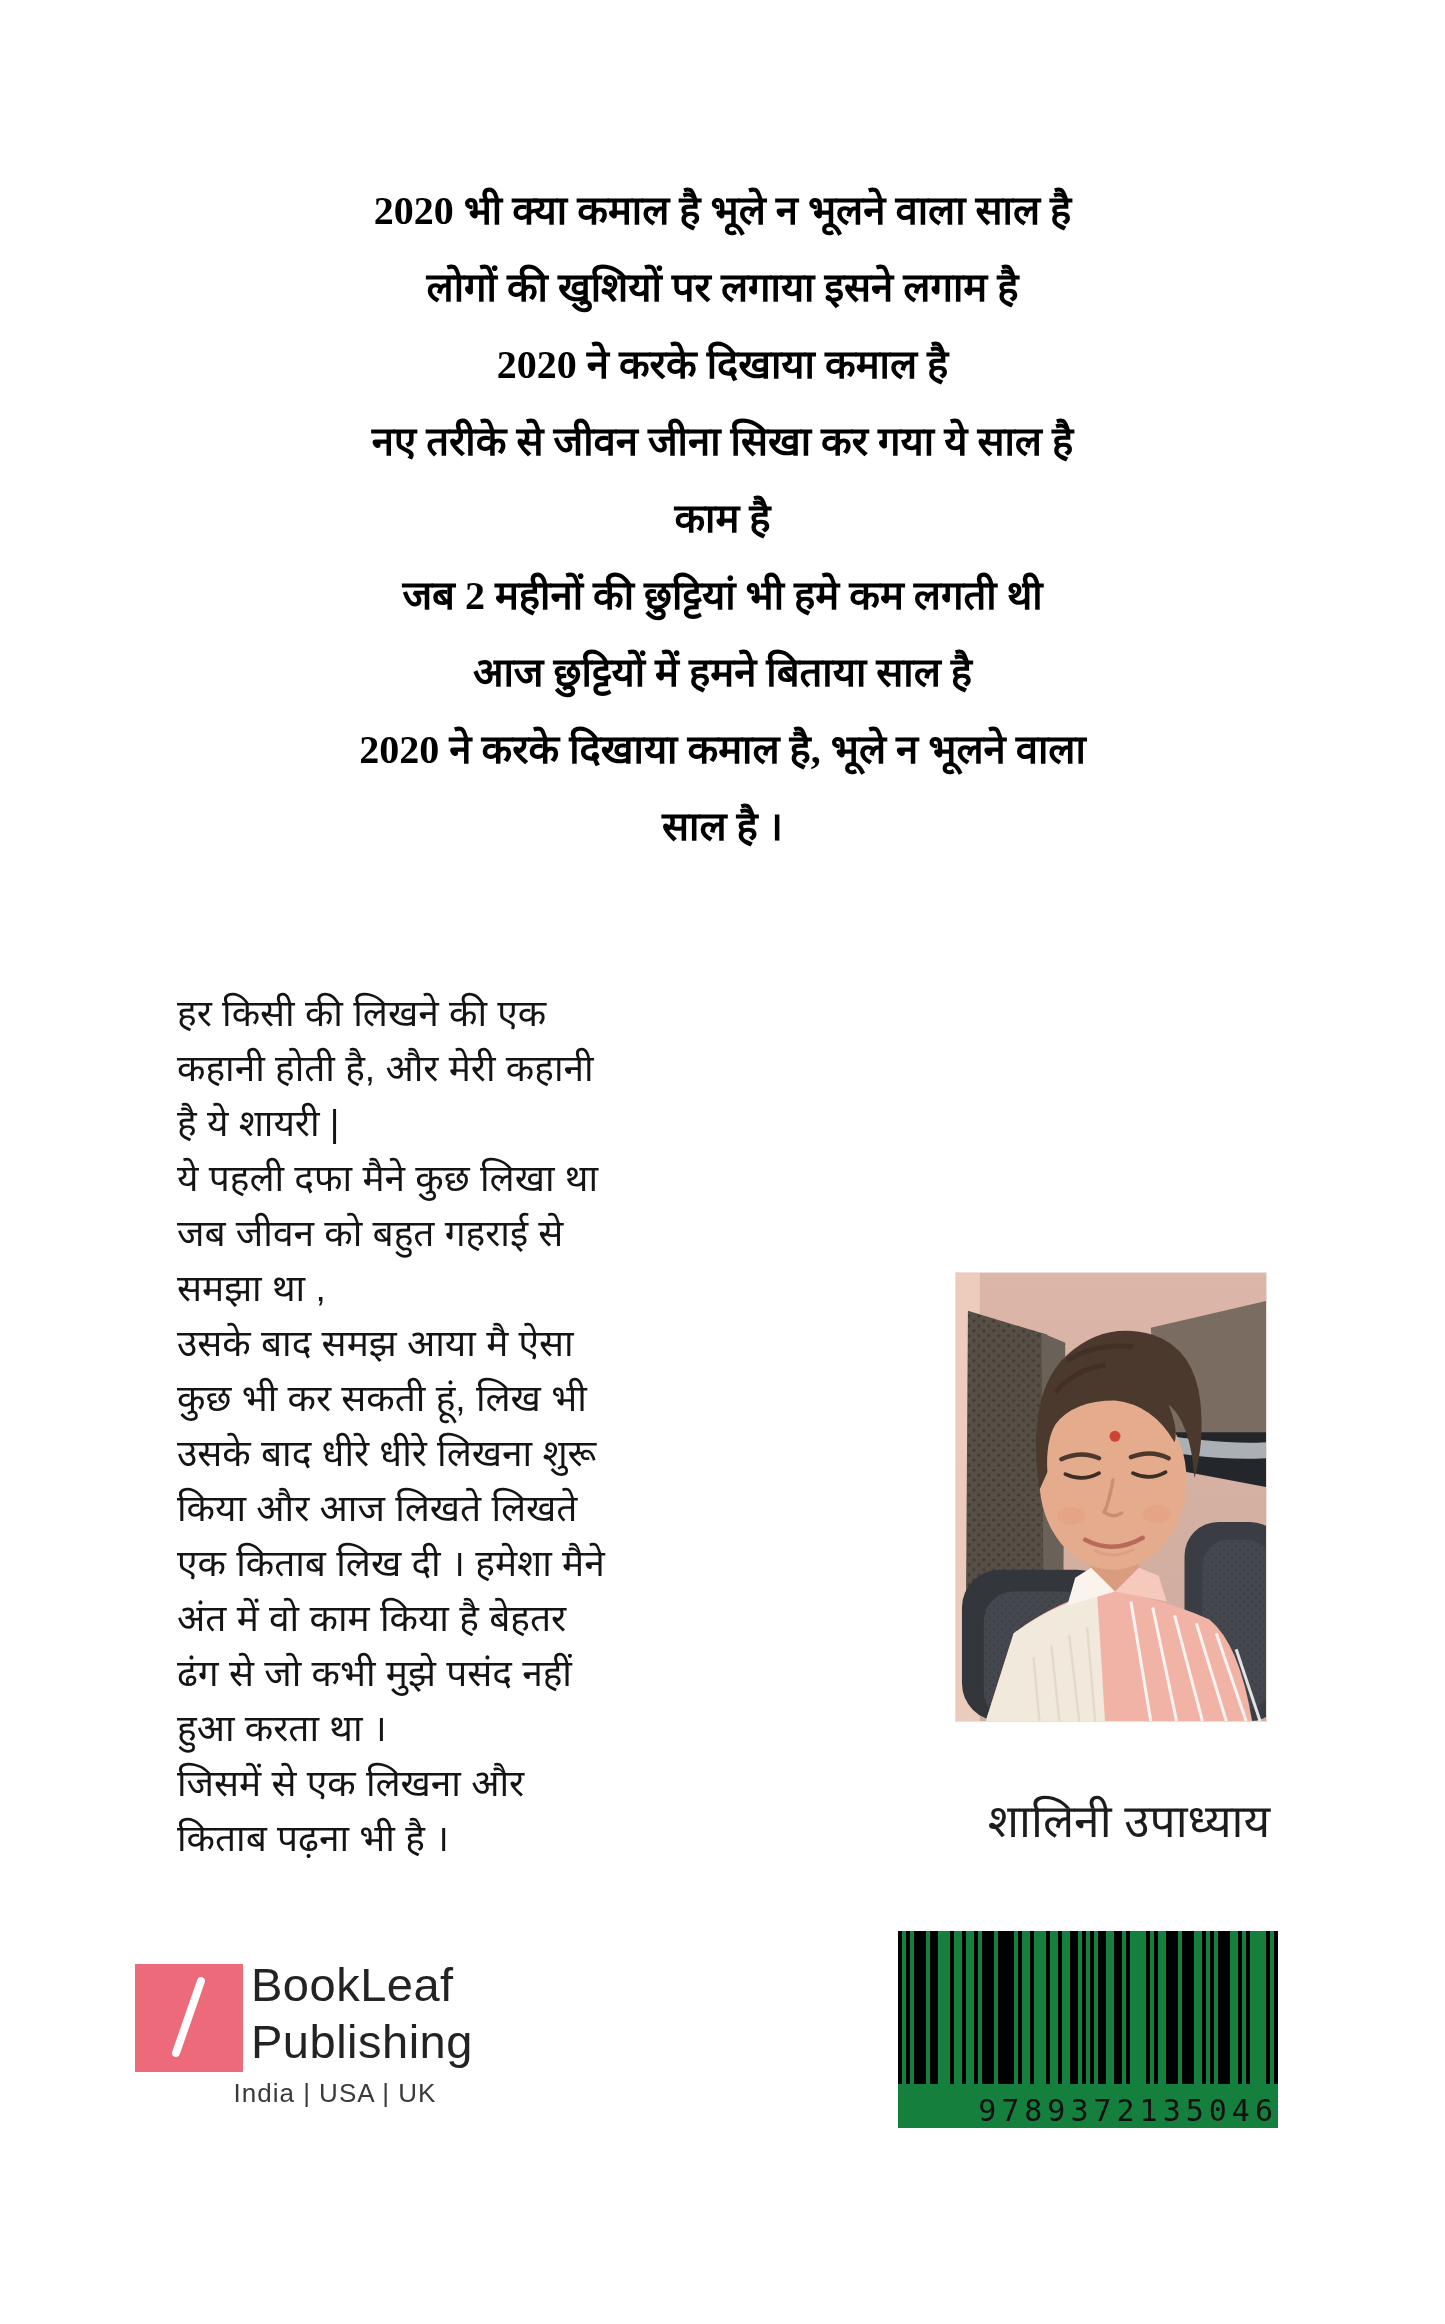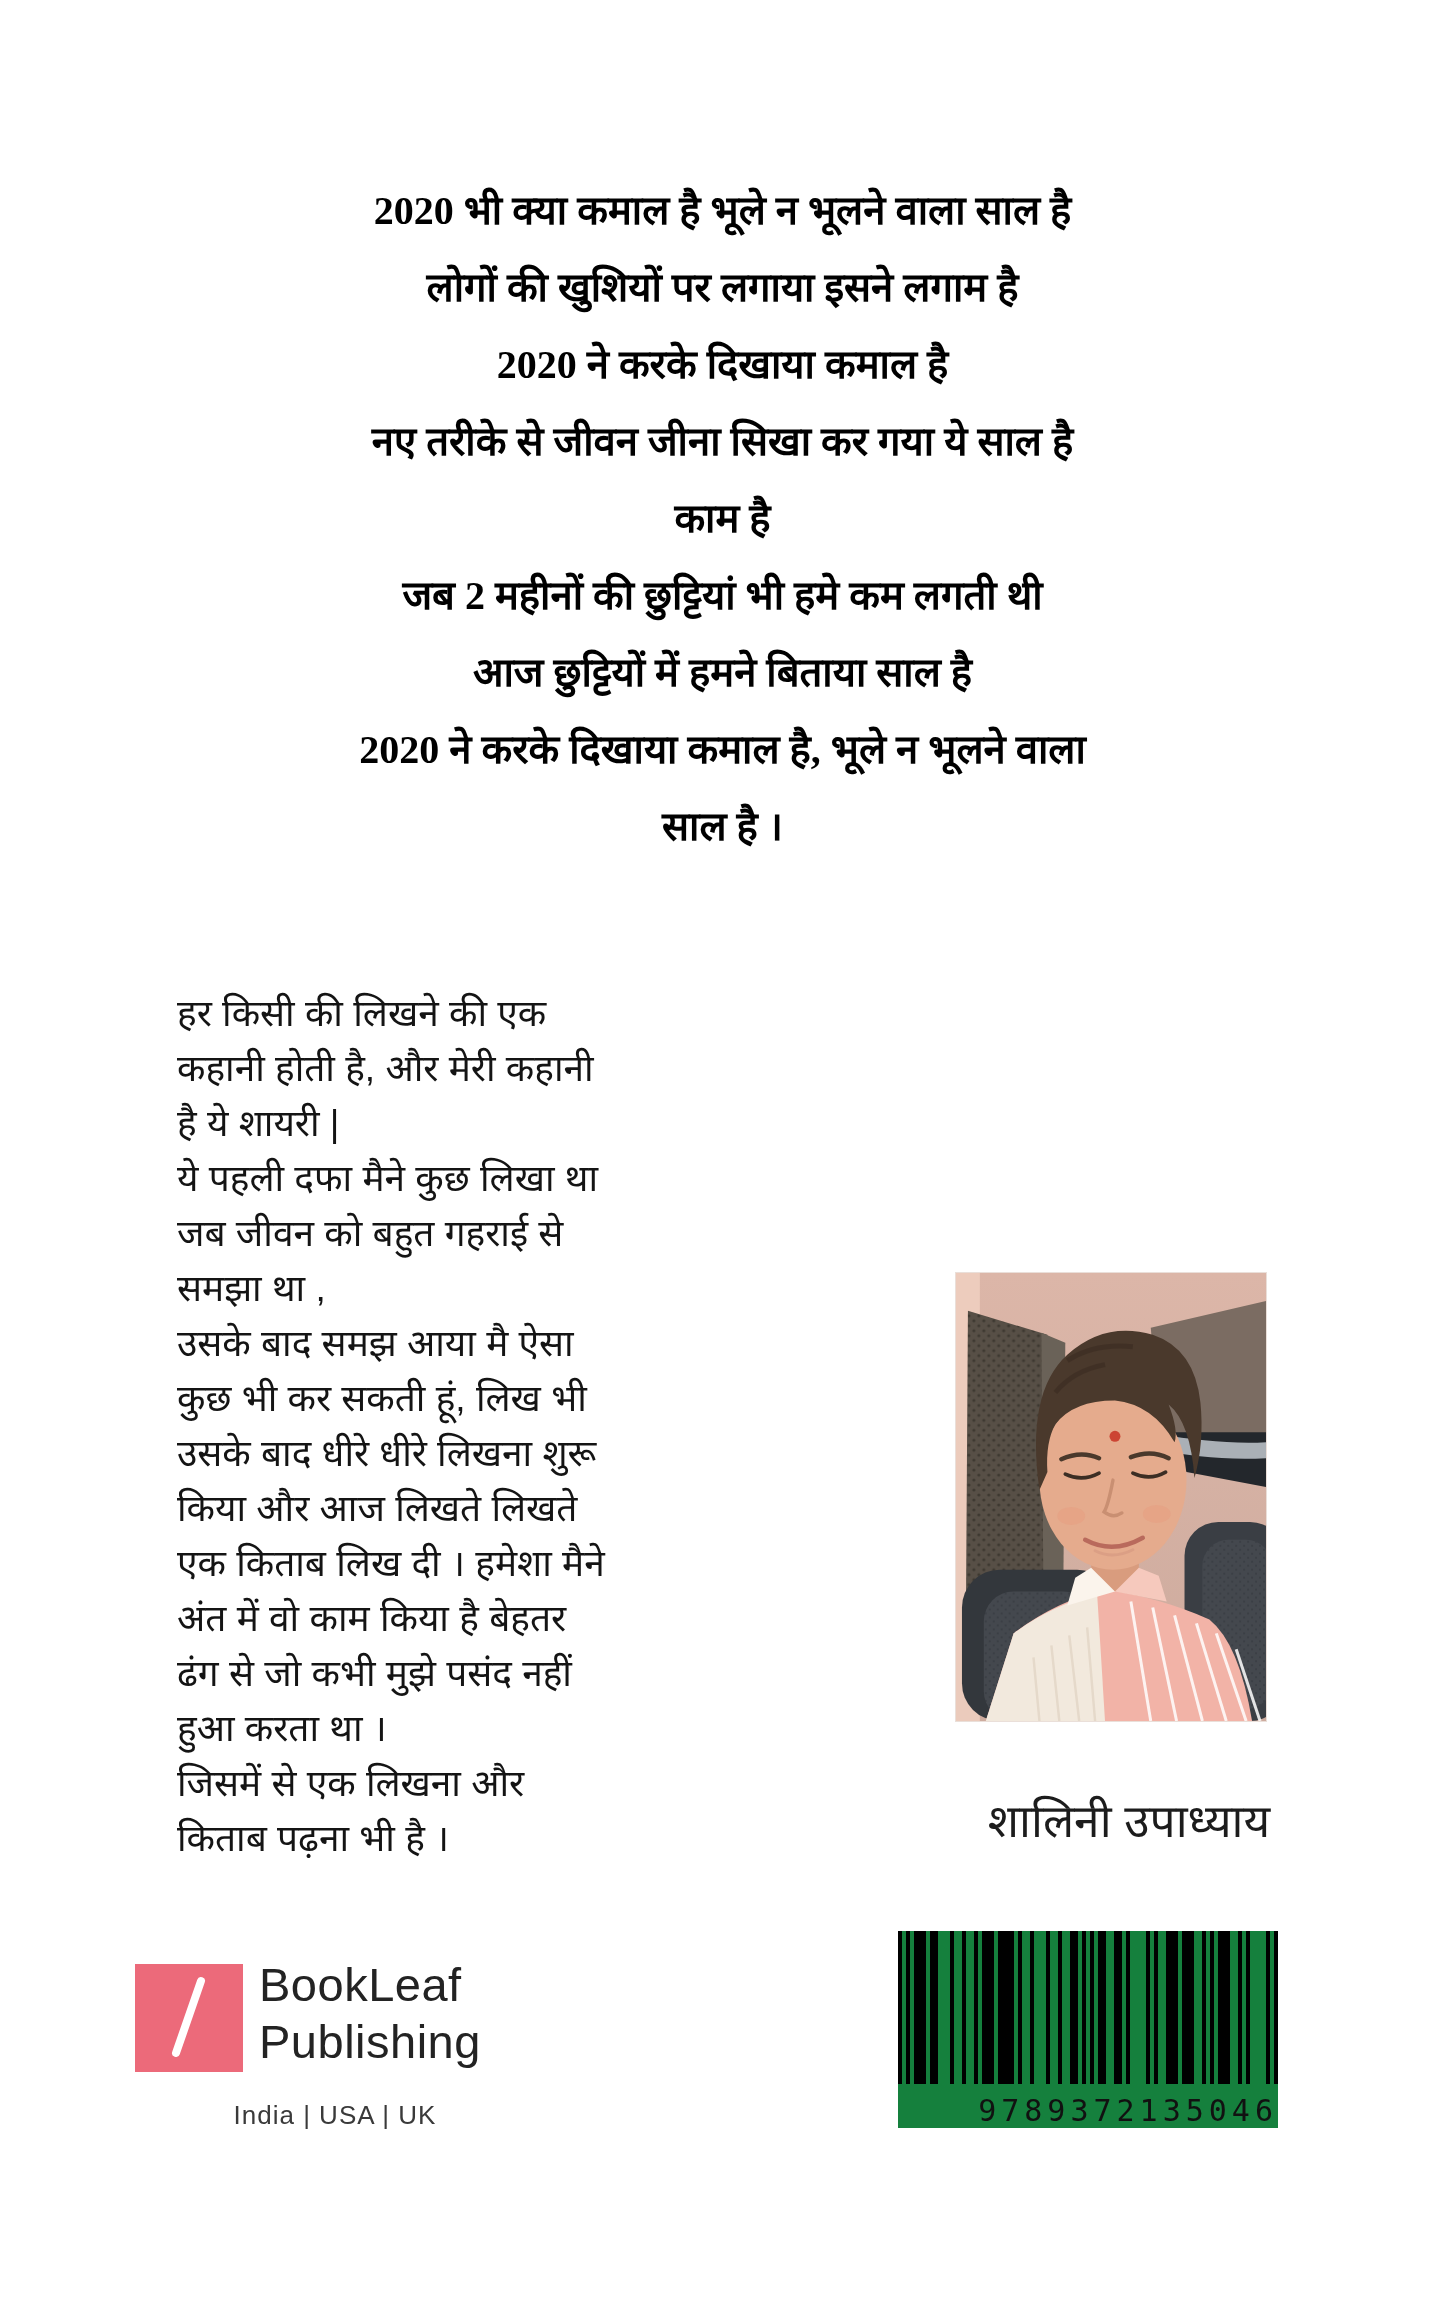--- a/index.html
+++ b/index.html
@@ -38,26 +38,26 @@
     position:absolute;left:899px;top:1788px;width:460px;
     text-align:center;font-size:46px;font-weight:500;color:#1c1c1c;
     white-space:nowrap;
   }
   
   .publisher{position:absolute;left:135px;top:1964px;width:400px;}
   .logo-row{display:flex;align-items:flex-start;}
   .logo-mark{width:108px;height:108px;flex:0 0 auto;}
   .logo-mark svg{display:block;width:108px;height:108px;}
   .logo-text{
-    margin-left:16px;margin-top:-8px;
+    margin-left:8px;margin-top:-8px;
     font-size:47px;line-height:57px;font-weight:300;
     color:#232323;letter-spacing:.5px;white-space:nowrap;
   }
   .regions{
-    margin-top:28px;width:400px;text-align:center;
+    margin-top:6px;width:400px;text-align:center;
     font-size:26px;color:#3a3a3a;letter-spacing:1px;font-weight:300;
     white-space:nowrap;
   }
   
   .barcode-block{position:absolute;left:898px;top:1931px;width:380px;text-align:right;background:#15803d;}
   .barcode-block svg{display:block;}
   .isbn{
     margin-top:9px;
     font-family:"DejaVu Sans Mono","Liberation Mono",monospace;
     font-size:30px;letter-spacing:5px;color:#111;white-space:nowrap;

